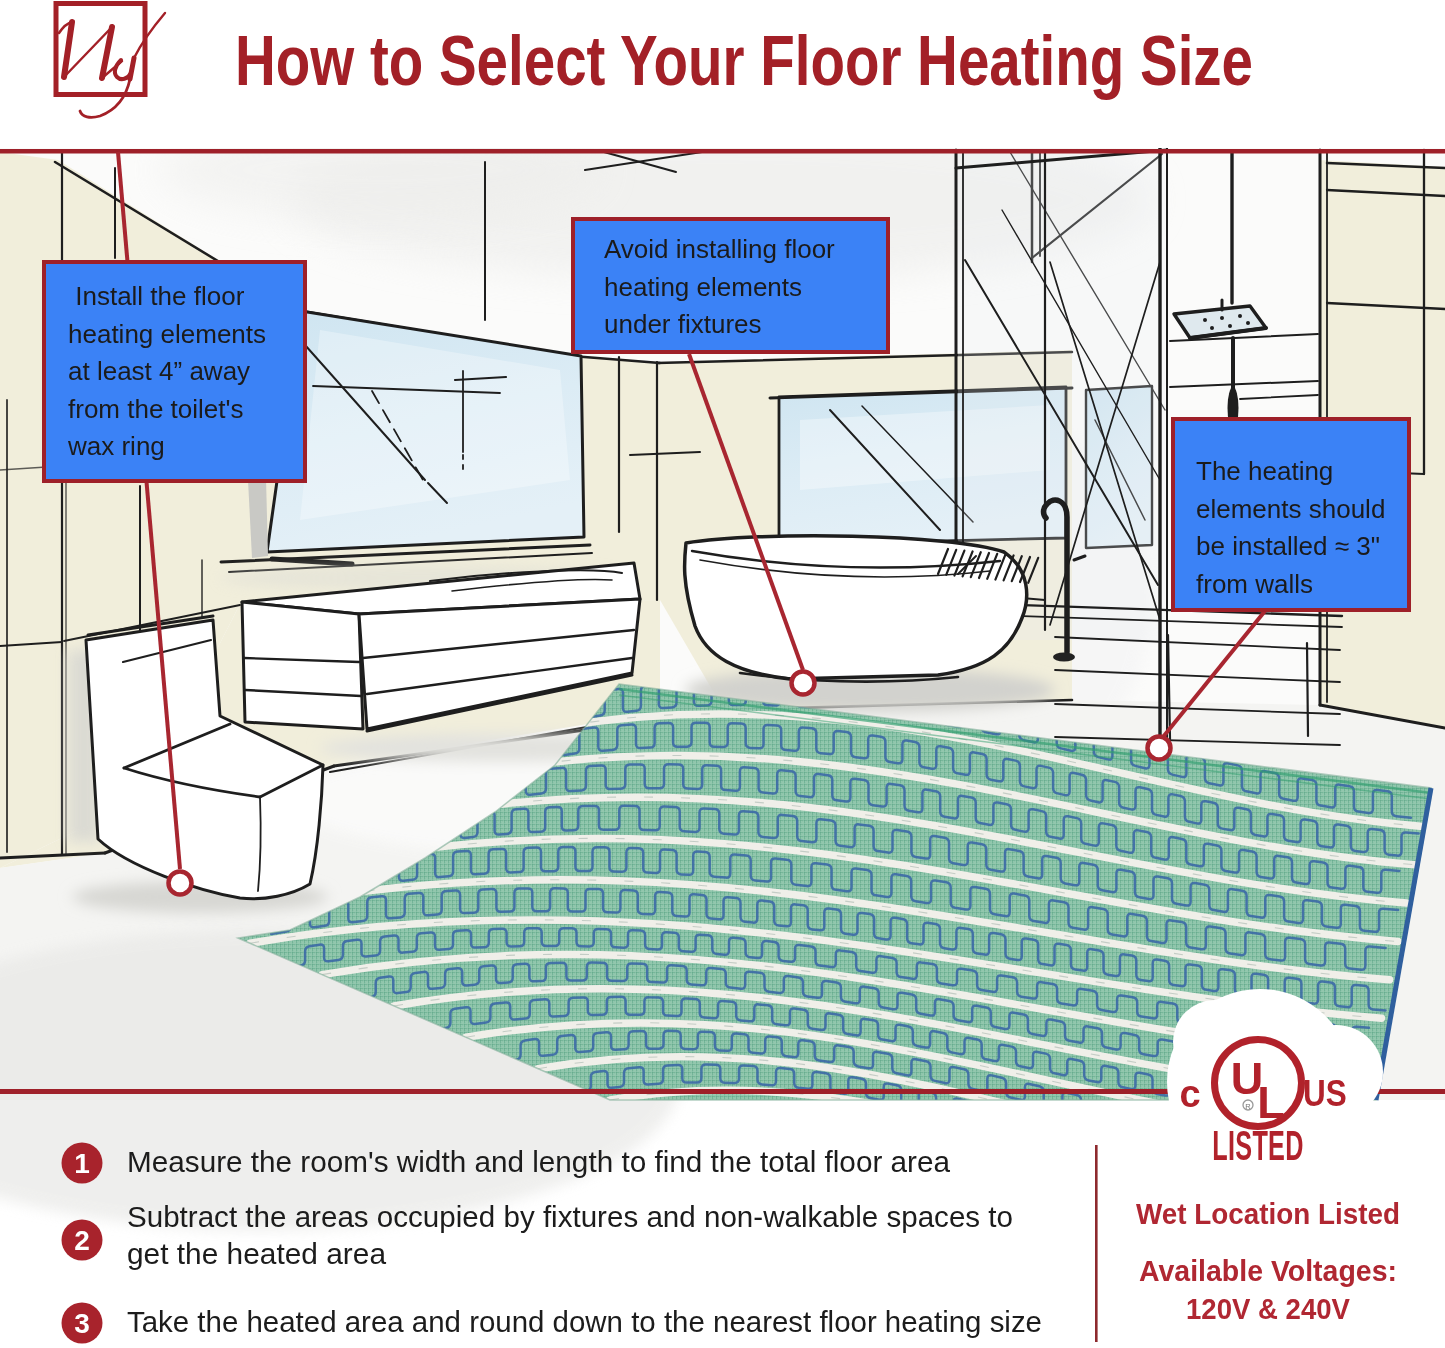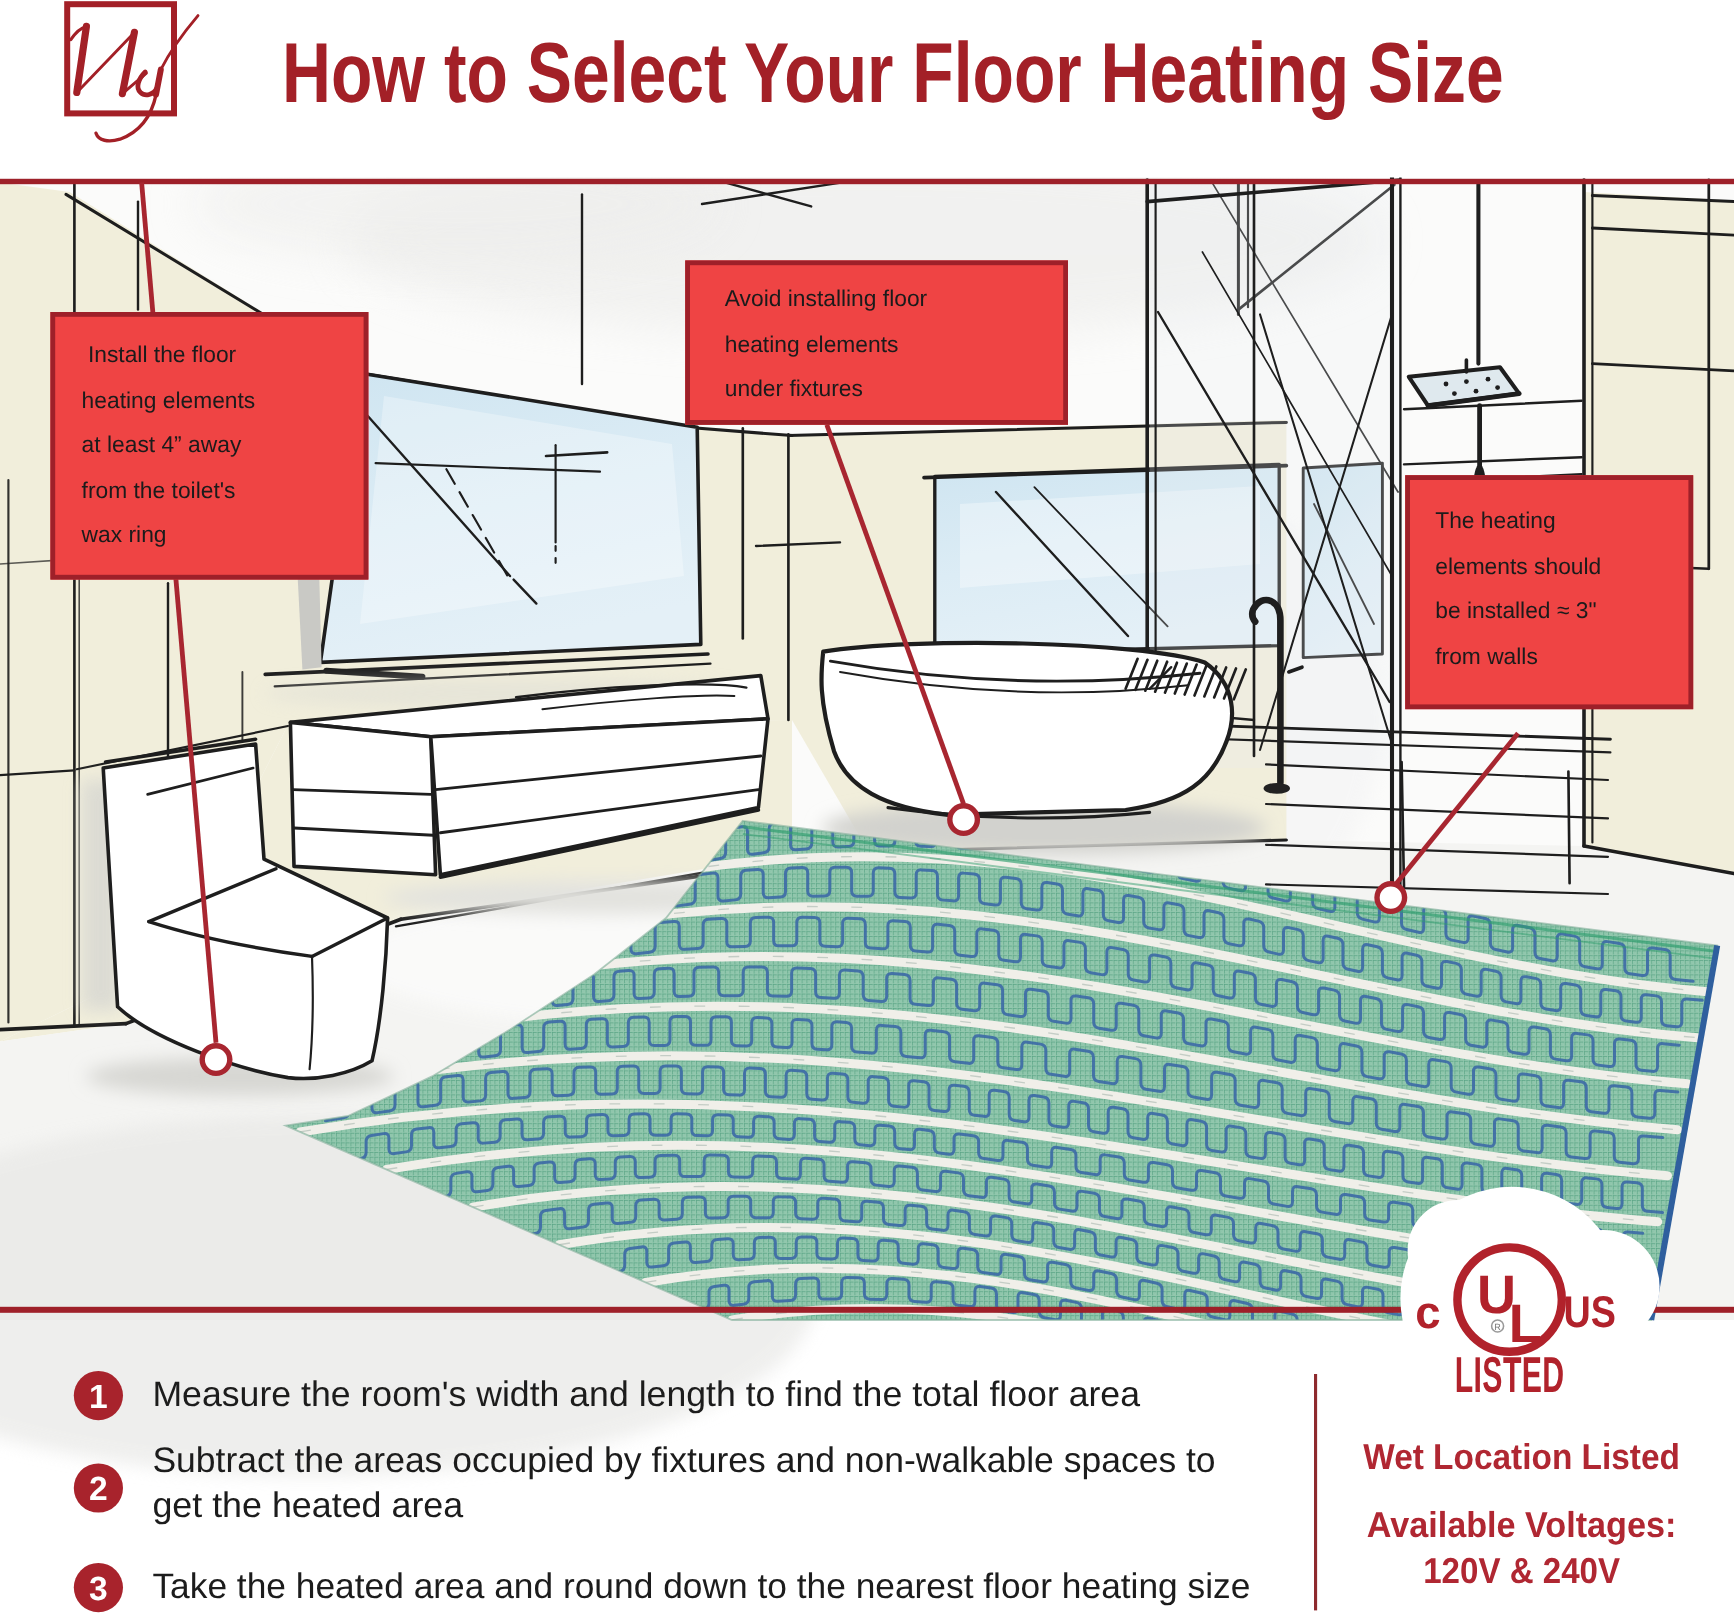--- a/index.html
+++ b/index.html
@@ -1,17 +1,17 @@
 <!DOCTYPE html>
 <html><head><meta charset="utf-8">
 <style>
 html,body{margin:0;padding:0;background:#ffffff;width:1445px;height:1348px;overflow:hidden}
 *{box-sizing:border-box;font-family:"Liberation Sans", sans-serif}
 .abs{position:absolute}
-.callout{position:absolute;background:#ef4444;border:4px solid #9e2029;color:#1b1b1b;font-size:19px;line-height:37.6px;letter-spacing:0px}
+.callout{position:absolute;background:#3b82f6;border:4px solid #9e2029;color:#1b1b1b;font-size:26px;line-height:37.6px;letter-spacing:0px}
 </style></head>
 <body>
 <div class="abs" style="width:1445px;height:1348px;left:0;top:0">
 <svg width="1445" height="1200" viewBox="0 148 1445 1200" style="position:absolute;left:0;top:148px" xmlns="http://www.w3.org/2000/svg">
 <defs>
   <clipPath id="matclip">
           <path d="M619 684 L1431 788 L1376 1100 L610 1100 L238 938 L290 930 L360 897 L425 858 L495 812 L555 765 Z"></path>
         </clipPath>
   <pattern id="mesh" width="4" height="4" patternUnits="userSpaceOnUse">
      <rect width="4" height="4" fill="#92c7ad"></rect>
@@ -267,21 +267,21 @@
 </svg>
 
 <div class="callout" style="left:42px;top:260px;width:265px;height:223px;padding:14px 0 0 22px">
 &nbsp;Install the floor<br>heating elements<br>at least 4” away<br>from the toilet's<br>wax ring
 </div>
 
 <div class="callout" style="left:571px;top:217px;width:319px;height:137px;padding:10px 0 0 29px">
 Avoid installing floor<br>heating elements<br>under fixtures
 </div>
 
-<div class="callout" style="left:1171px;top:396px;width:240px;height:195px;padding:16px 0 0 21px">
+<div class="callout" style="left:1171px;top:417px;width:240px;height:195px;padding:32px 0 0 21px">
 The heating<br>elements should<br>be installed ≈ 3"<br>from walls
 </div>
 
 <svg class="abs" style="left:0;top:1095px" width="1445" height="253" viewBox="0 1095 1445 253" xmlns="http://www.w3.org/2000/svg">
 
   <g>
     <circle cx="82" cy="1163" r="20.5" fill="#a8232c"></circle>
     <text x="82" y="1173" text-anchor="middle" font-size="28" font-weight="bold" fill="#ffffff">1</text>
     <text x="127" y="1172" font-size="29.5" fill="#1c1c1c" textLength="823" lengthAdjust="spacingAndGlyphs">Measure the room's width and length to find the total floor area</text>
   </g>

